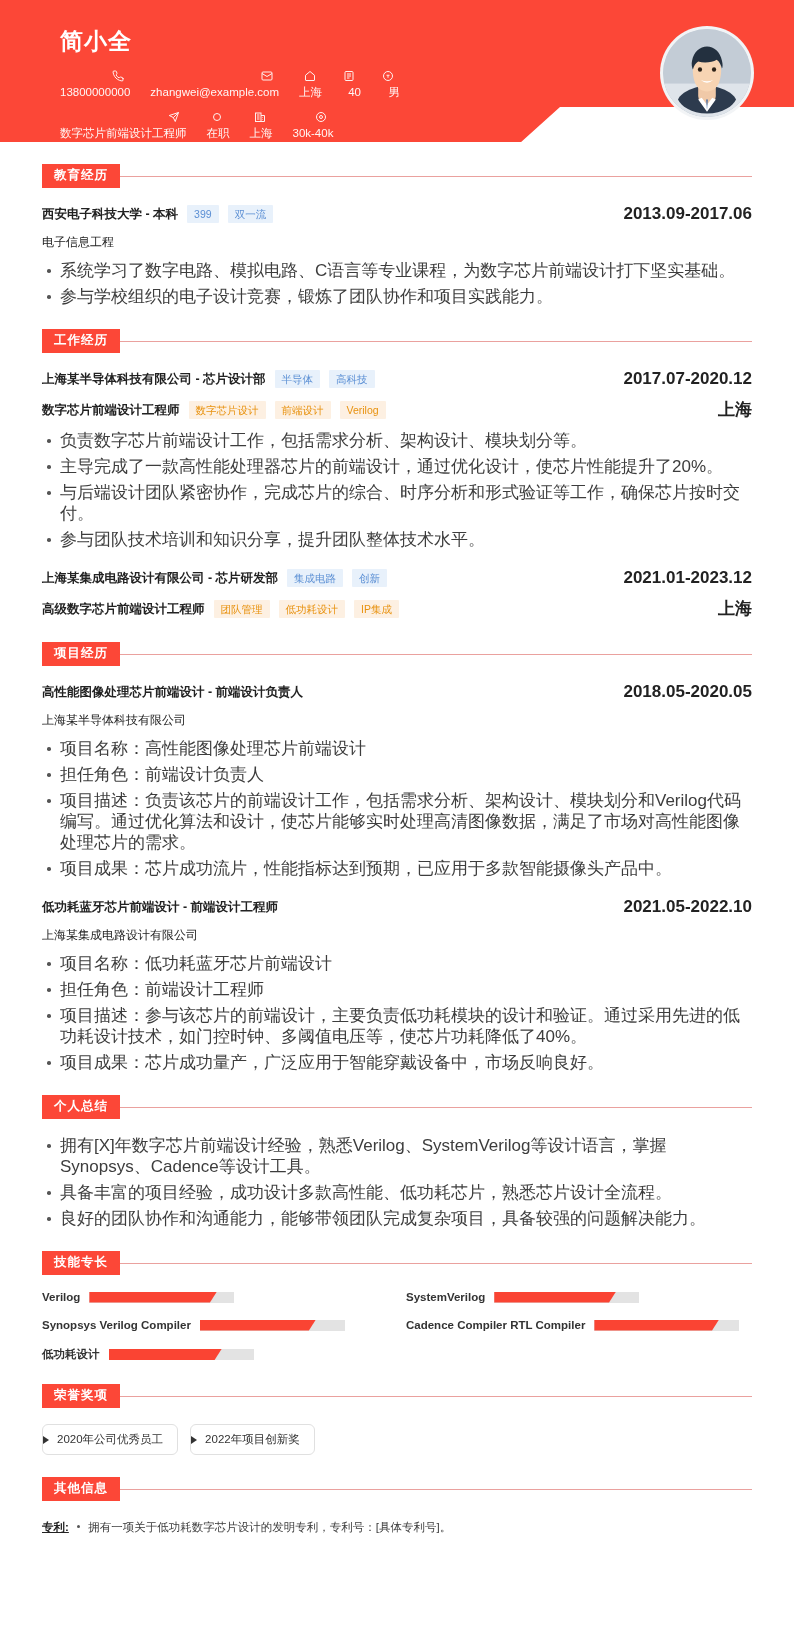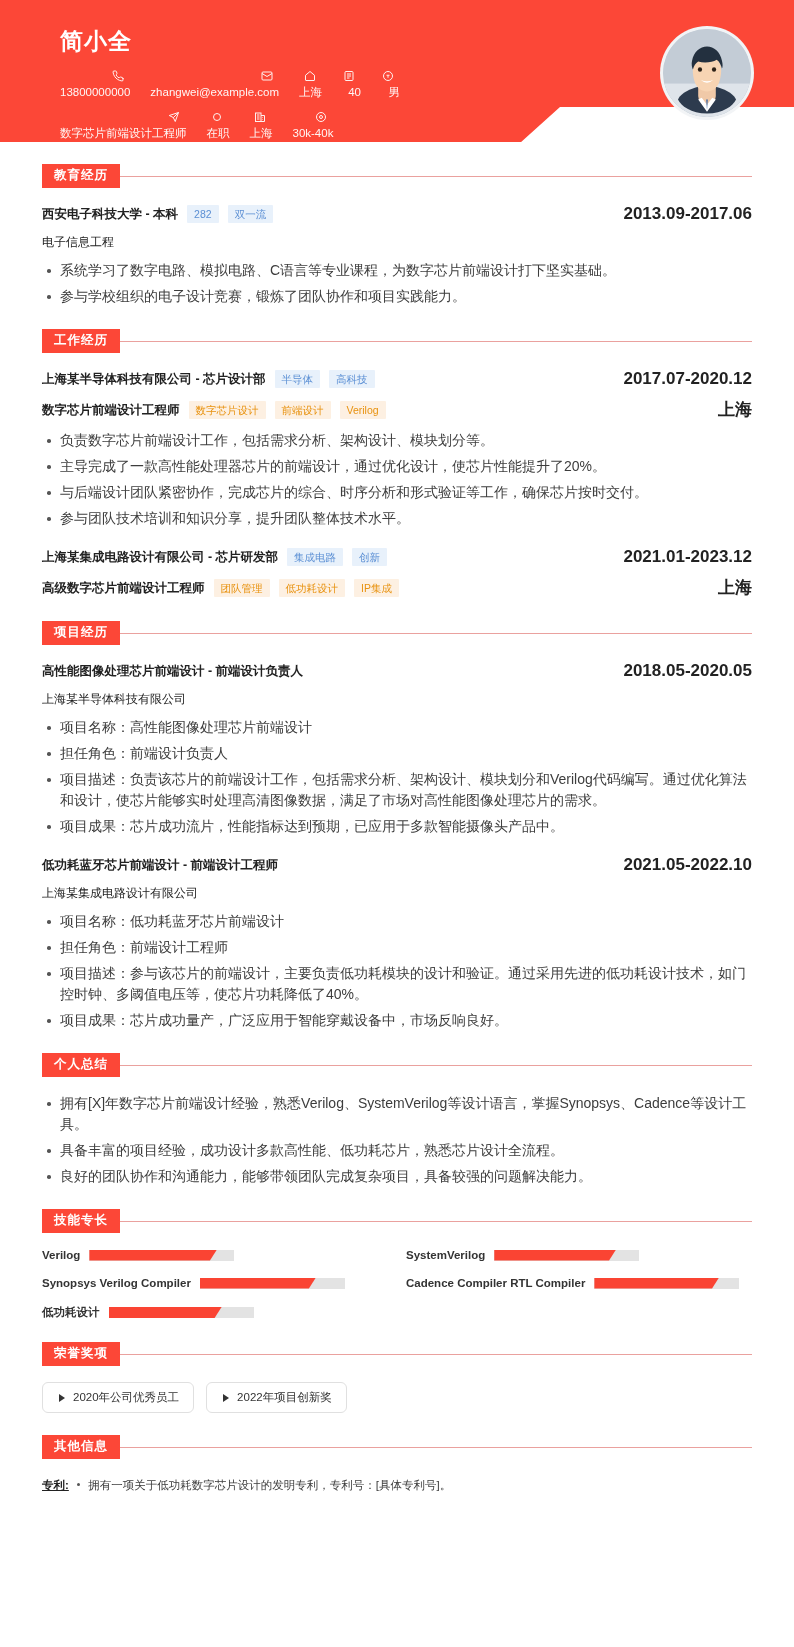--- a/index.html
+++ b/index.html
@@ -153,21 +153,21 @@
     font-weight: normal;
     color: #222;
     line-height: 18px;
     margin-bottom: 9px;
   }
 
   ul.bullets { list-style: none; margin: 0; padding: 0; }
   ul.bullets li {
     position: relative;
     padding-left: 18px;
-    font-size: 14px;
+    font-size: 17px;
     line-height: 21px;
     color: #3d3d3d;
     margin-bottom: 5px;
   }
   ul.bullets li:last-child { margin-bottom: 0; }
   ul.bullets li::before {
     content: "";
     position: absolute;
     left: 5px;
     top: 9px;
@@ -210,21 +210,21 @@
     clip-path: polygon(0 0, 100% 0, calc(100% - 7px) 100%, 0 100%);
   }
 
   
   .honors { display: flex; flex-wrap: wrap; gap: 12px; }
   .honor {
     display: inline-flex;
     align-items: center;
     border: 1px solid #e0e0e0;
     border-radius: 6px;
-    padding: 7px 14px 7px 16px;
+    padding: 7px 14px 7px 0;
     font-size: 11.5px;
     color: #333;
     background: #fff;
     white-space: nowrap;
   }
   .honor .tri {
     display: inline-block;
     width: 0; height: 0;
     border-left: 6px solid #333;
     border-top: 4px solid transparent;
@@ -373,21 +373,21 @@
 
     <div class="section">
       <div class="sec-head">
         <span class="sec-title">教育经历</span>
         <span class="sec-line"></span>
       </div>
       <div class="entry">
         <div class="entry-row">
           <div class="entry-left">
             <span class="entry-title">西安电子科技大学 - 本科</span>
-            <span class="tag blue">282</span>
+            <span class="tag blue">399</span>
             <span class="tag blue">双一流</span>
           </div>
           <div class="entry-right">2013.09-2017.06</div>
         </div>
         <div class="sub-line">电子信息工程</div>
         <ul class="bullets">
           <li>系统学习了数字电路、模拟电路、C语言等专业课程，为数字芯片前端设计打下坚实基础。</li>
           <li>参与学校组织的电子设计竞赛，锻炼了团队协作和项目实践能力。</li>
         </ul>
       </div>

